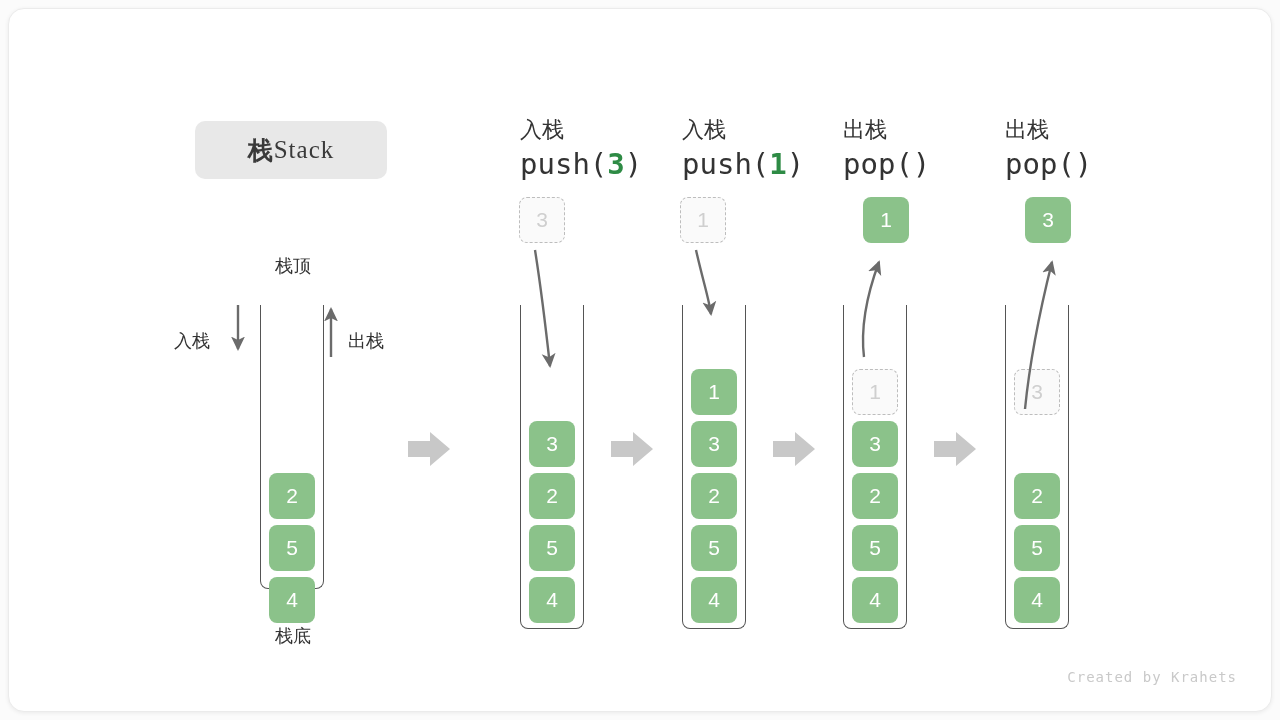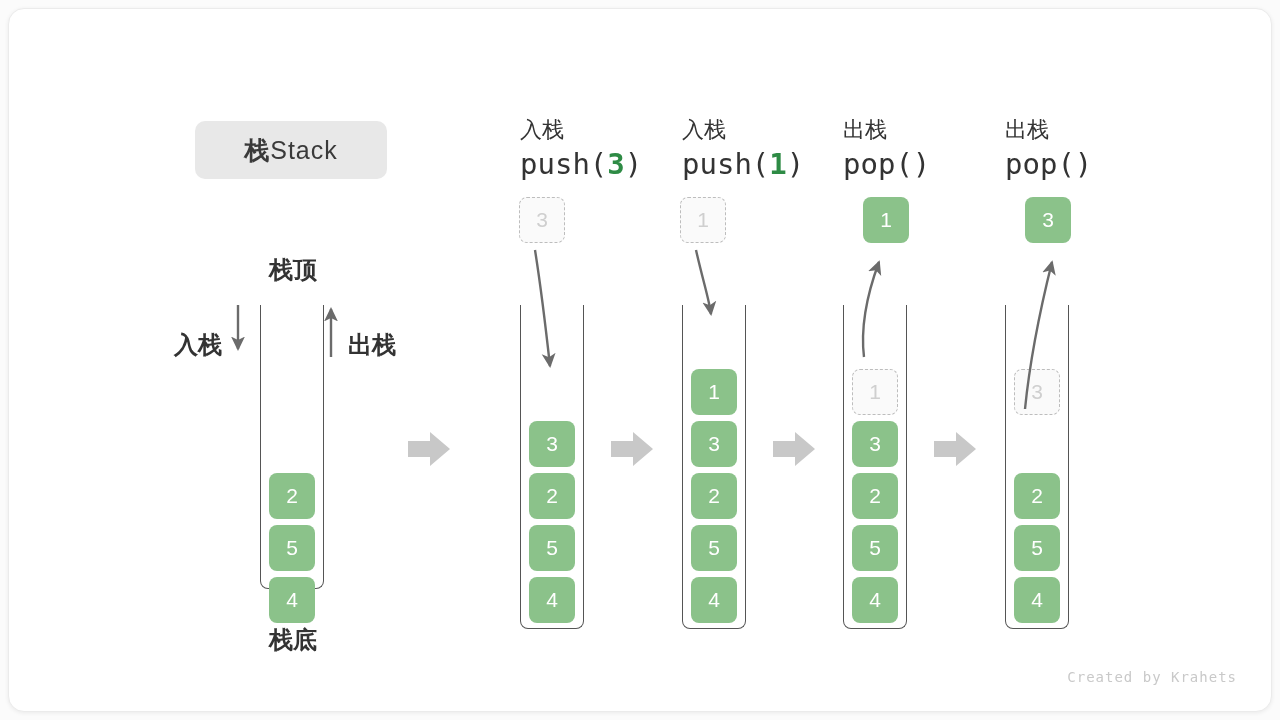--- a/index.html
+++ b/index.html
@@ -34,30 +34,30 @@
     width: 192px; height: 58px;
     background: #e8e8e8;
     border-radius: 10px;
     display: flex; align-items: center; justify-content: center;
     color: #3a3a3a;
     font-size: 25px;
     letter-spacing: 1px;
   }
   #title-badge .cn { font-weight: bold; }
   #title-badge .en {
-    font-family: Liberation Sans, sans-serif;
+    font-family: Liberation Serif, serif;
     font-weight: normal;
     margin-left: 0;
   }
 
   
   .cap-bold {
     color: #333333;
-    font-size: 24px;
-    font-weight: bold;
+    font-size: 18px;
+    font-weight: normal;
     white-space: nowrap;
   }
   .panel-label {
     color: #333333;
     font-size: 22px;
     line-height: 34px;
     white-space: nowrap;
   }
   .panel-label .mono {
     font-family: "DejaVu Sans Mono", "Liberation Mono", monospace;

